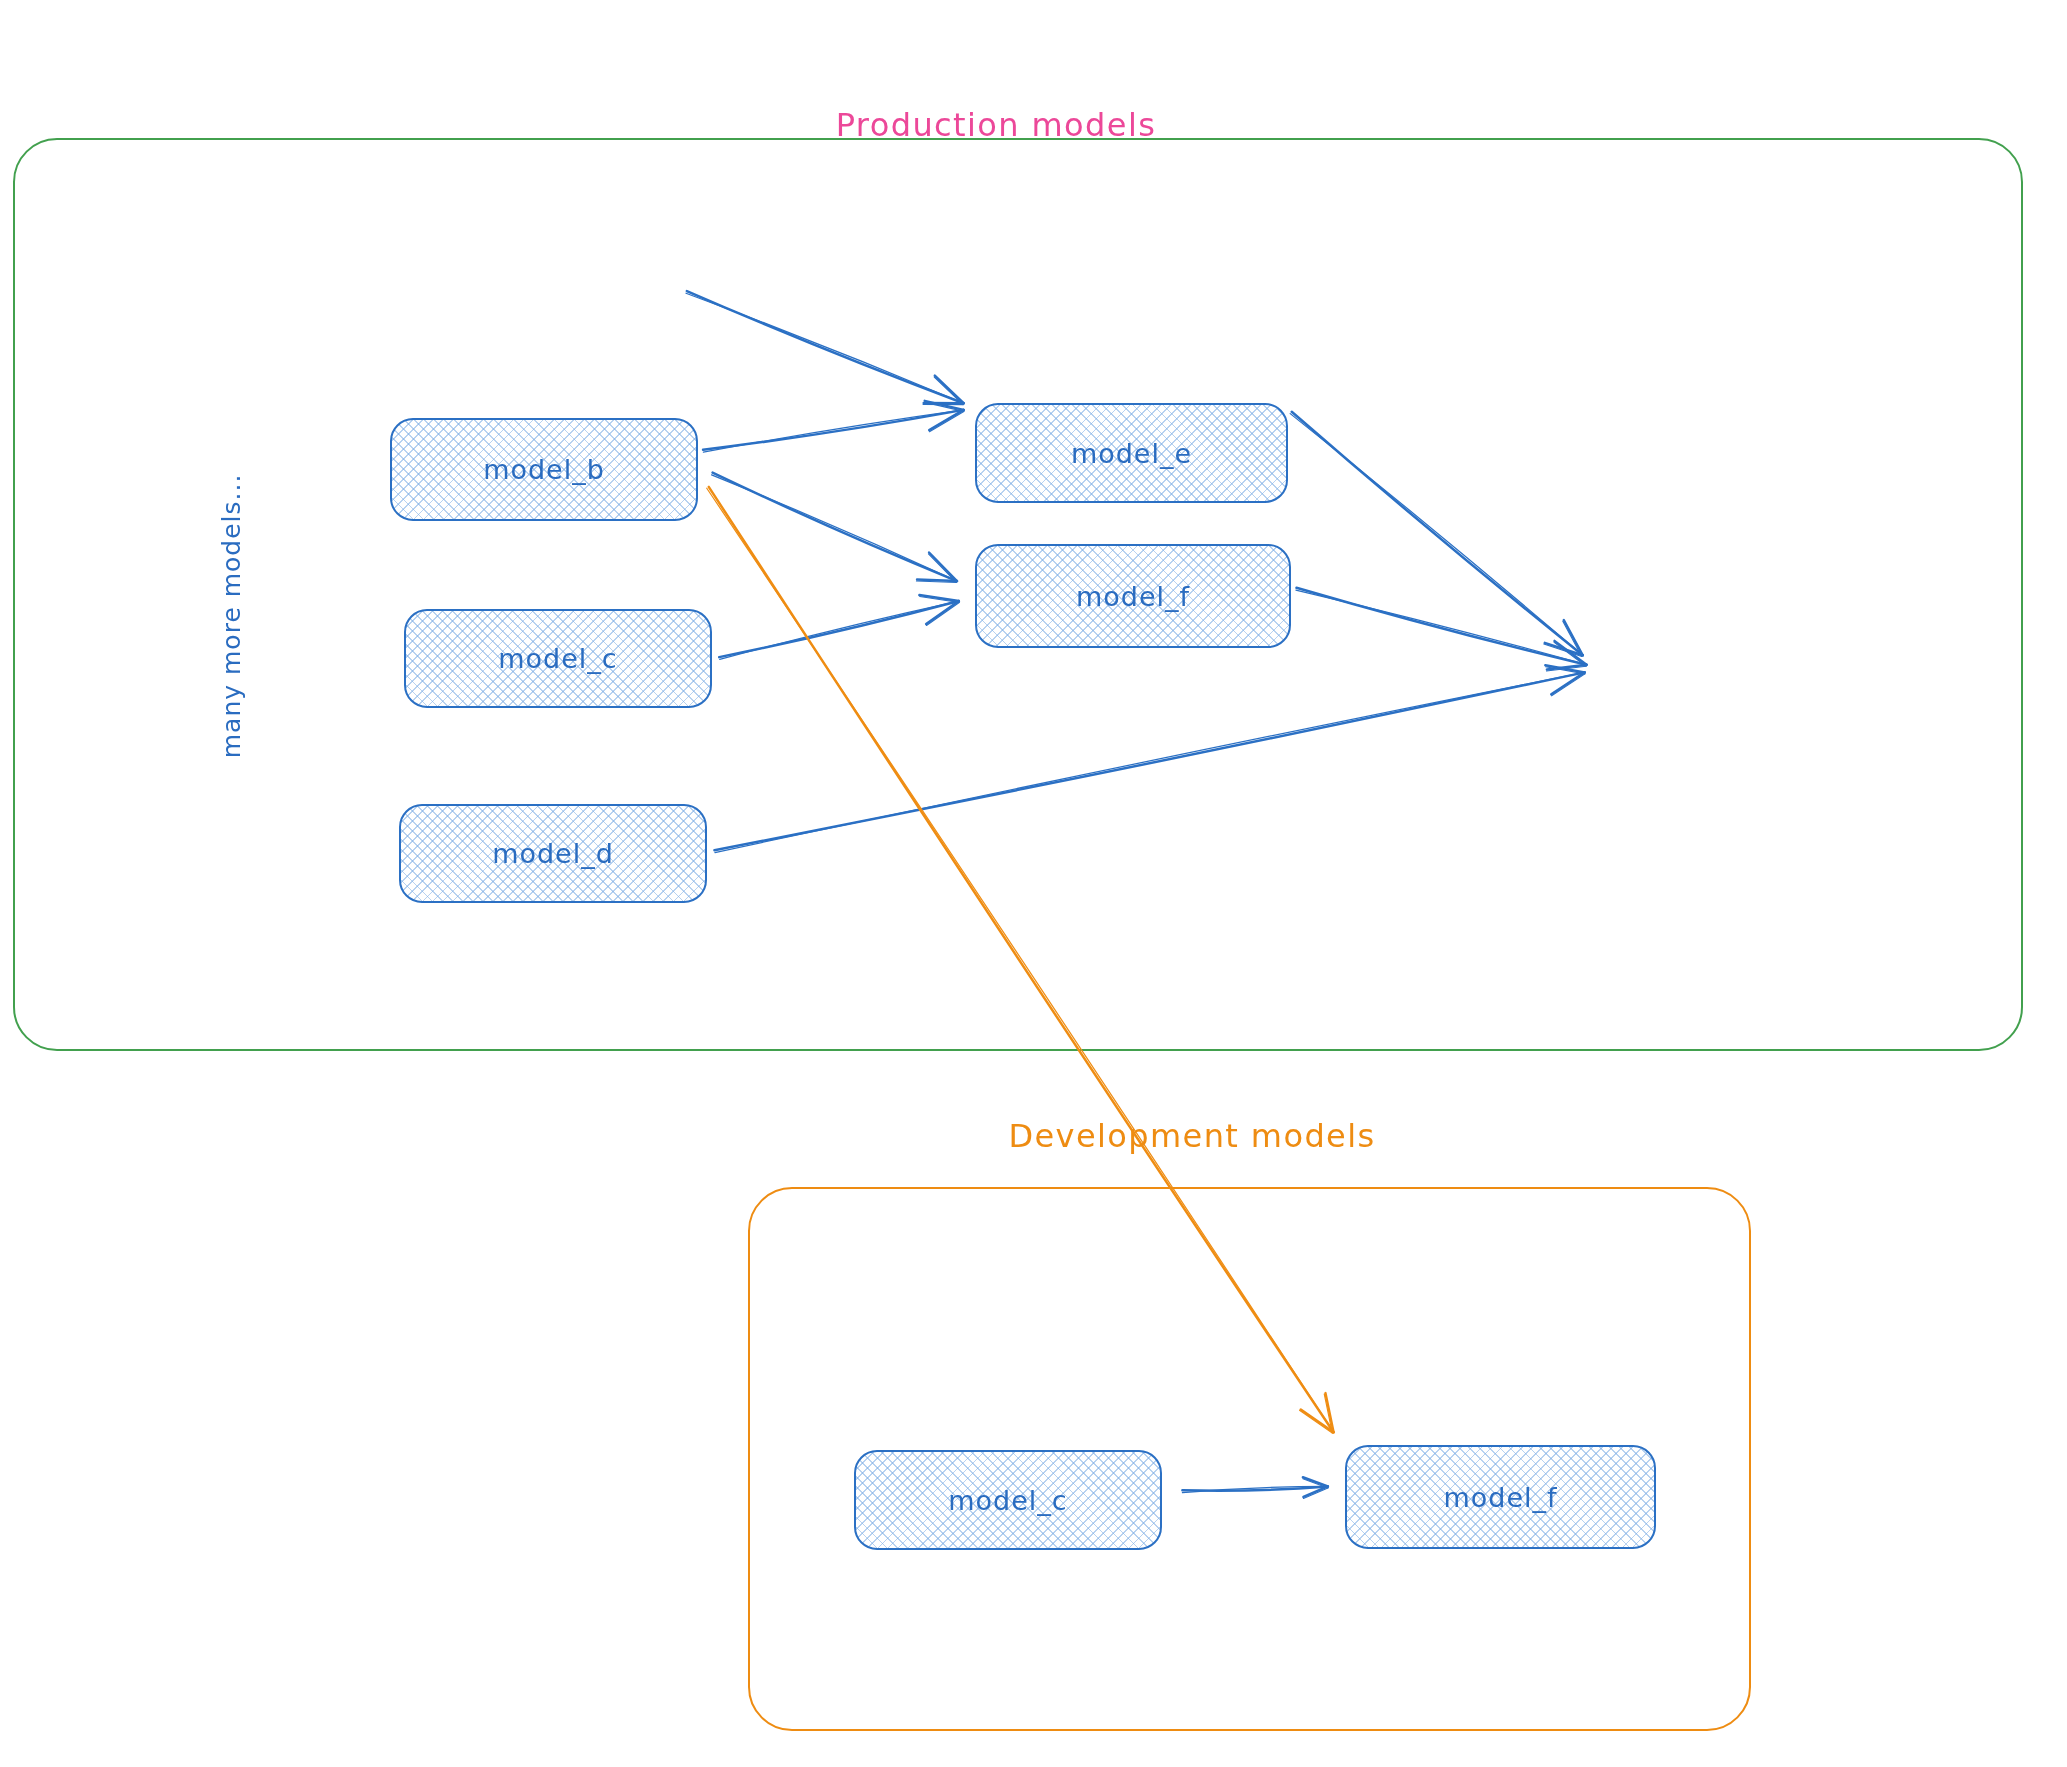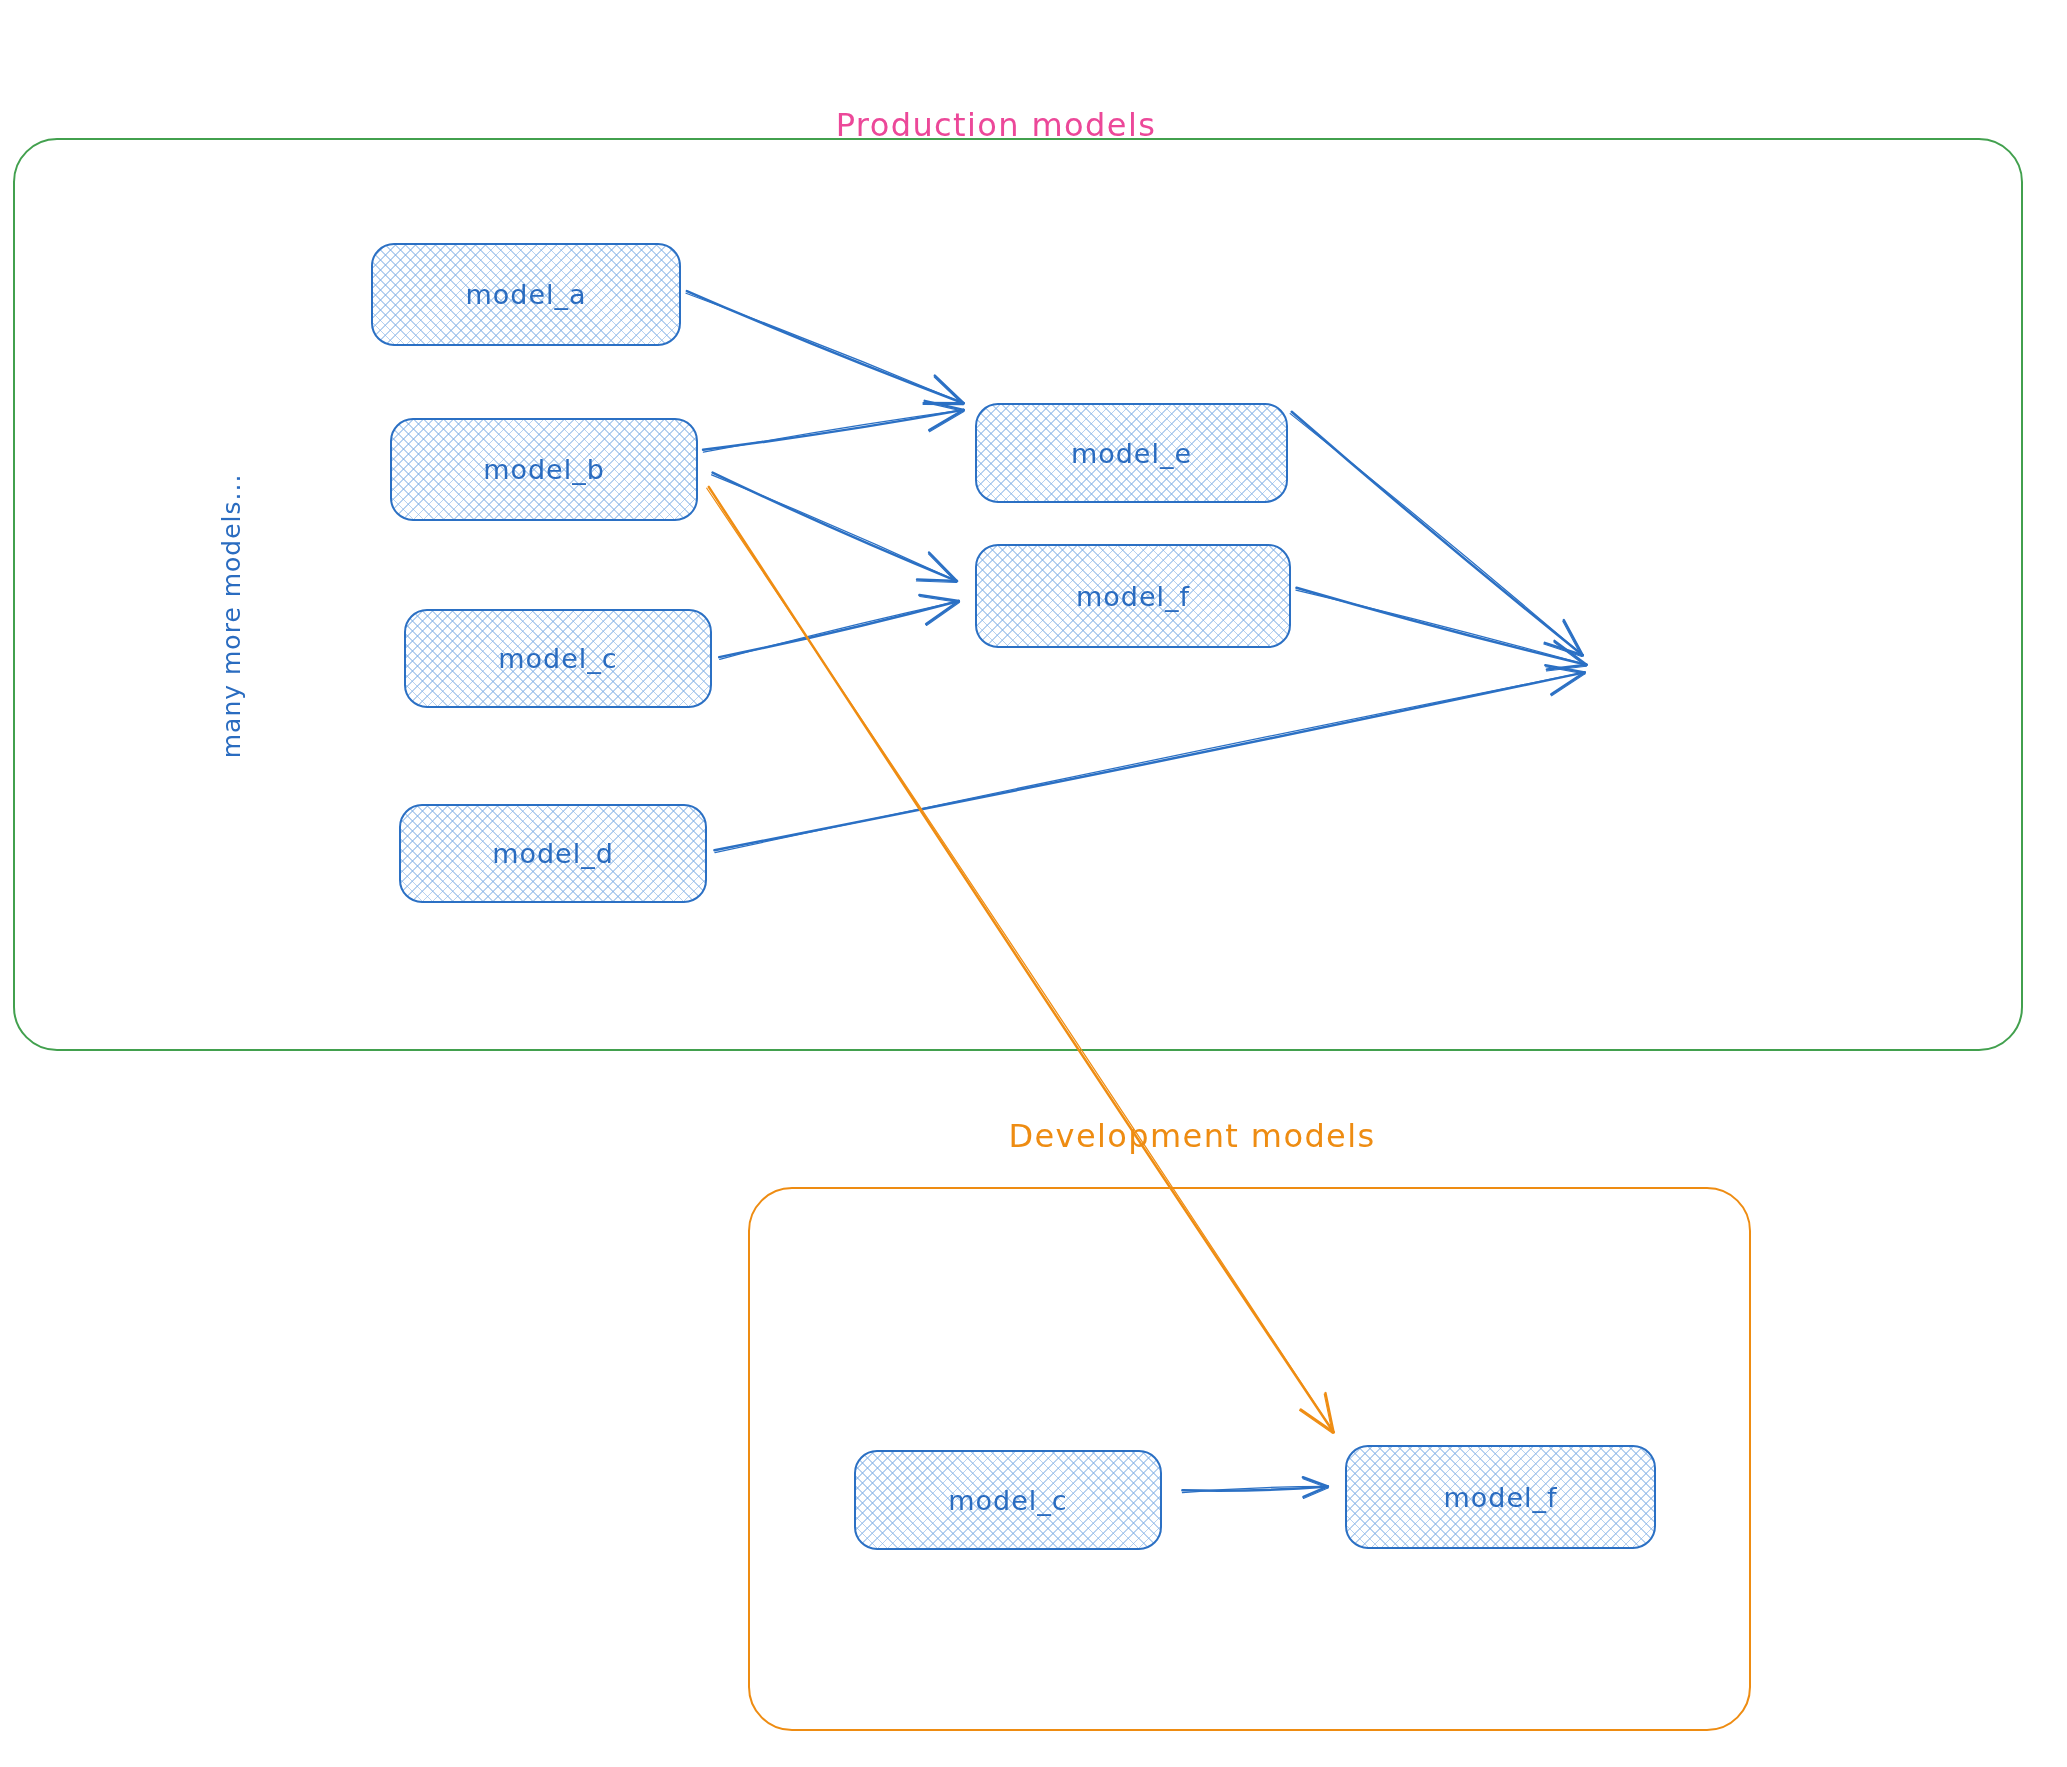--- a/index.html
+++ b/index.html
@@ -41,23 +41,20 @@
 <body>
 
 <div class="canvas">
 
   <div class="zone-title" id="prod-title">Production models</div>
 
   <div class="zone" id="prod-zone"></div>
 
   <div id="side-note">many more models...</div>
 
-  <div class="node" id="n-model_a">
-    <span class="label">model_a</span>
-  </div>
   <div class="node" id="n-model_b">
     <span class="label">model_b</span>
   </div>
   <div class="node" id="n-model_c">
     <span class="label">model_c</span>
   </div>
   <div class="node" id="n-model_d">
     <span class="label">model_d</span>
   </div>
   <div class="node" id="n-model_e">

